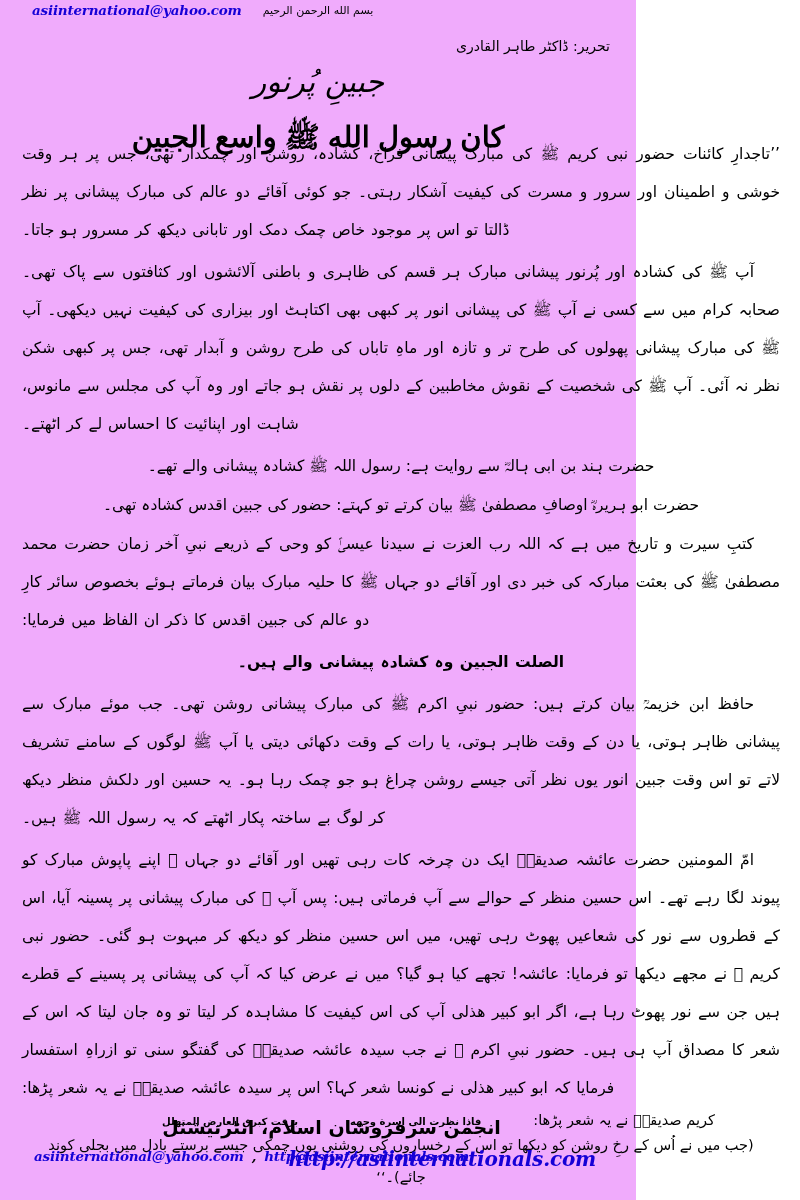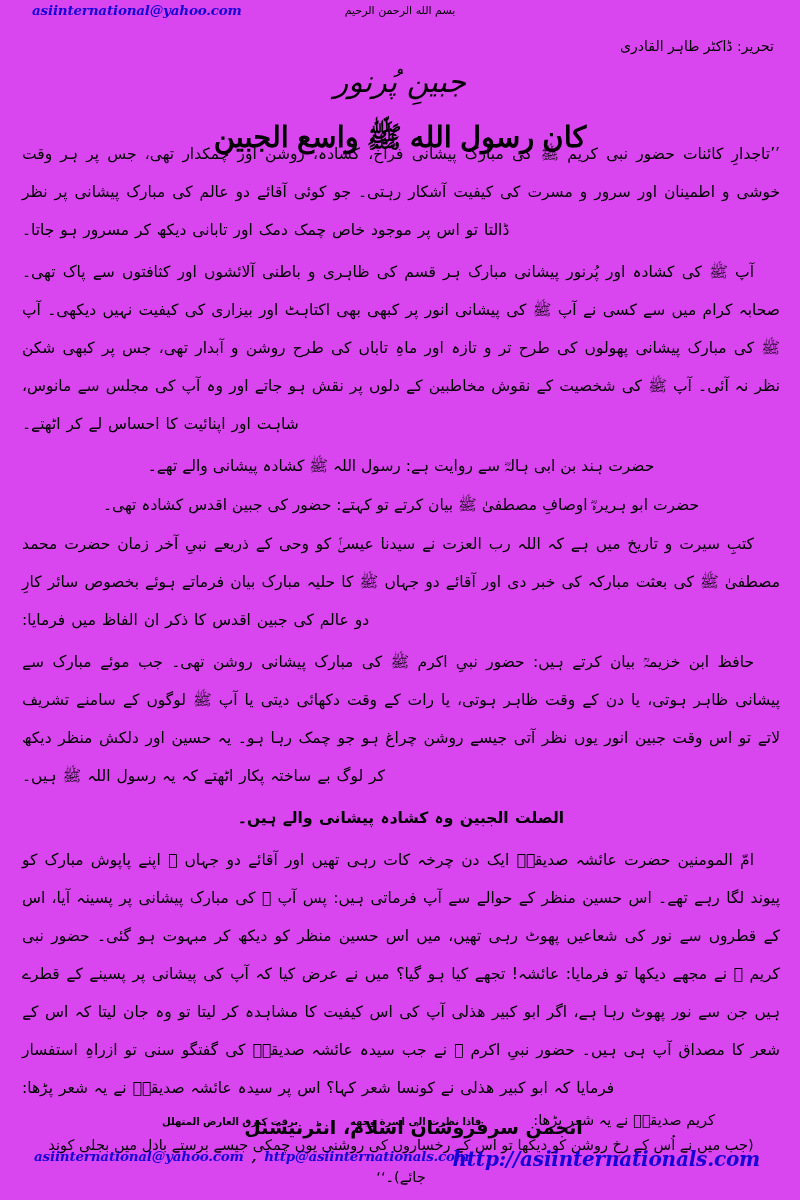--- a/index.html
+++ b/index.html
@@ -11,23 +11,23 @@
     width: 800px;
     height: 1200px;
     position: relative;
     overflow: hidden;
     font-family: "DejaVu Sans", sans-serif;
     color: #000000;
   }
 
   .page {
     position: relative;
-    width: 800px;
+    width: 636px;
     height: 1200px;
-    background: #d946ef;
+    background: #f0abfc;
   }
 
   
   .header-row {
     position: relative;
     height: 26px;
   }
   .hdr-email {
     position: absolute;
     left: 32px;
@@ -239,23 +239,23 @@
     <p class="para no-indent">’’تاجدارِ کائنات حضور نبی کریم ﷺ کی مبارک پیشانی فراخ، کشادہ، روشن اور چمکدار تھی، جس پر ہر وقت خوشی و اطمینان اور سرور و مسرت کی کیفیت آشکار رہتی۔ جو کوئی آقائے دو عالم کی مبارک پیشانی پر نظر ڈالتا تو اس پر موجود خاص چمک دمک اور تابانی دیکھ کر مسرور ہو جاتا۔</p>
 
     <p class="para">آپ ﷺ کی کشادہ اور پُرنور پیشانی مبارک ہر قسم کی ظاہری و باطنی آلائشوں اور کثافتوں سے پاک تھی۔ صحابہ کرام میں سے کسی نے آپ ﷺ کی پیشانی انور پر کبھی بھی اکتاہٹ اور بیزاری کی کیفیت نہیں دیکھی۔ آپ ﷺ کی مبارک پیشانی پھولوں کی طرح تر و تازہ اور ماہِ تاباں کی طرح روشن و آبدار تھی، جس پر کبھی شکن نظر نہ آئی۔ آپ ﷺ کی شخصیت کے نقوش مخاطبین کے دلوں پر نقش ہو جاتے اور وہ آپ کی مجلس سے مانوس، شاہت اور اپنائیت کا احساس لے کر اٹھتے۔</p>
 
     <p class="narration">حضرت ہند بن ابی ہالہؓ سے روایت ہے: رسول اللہ ﷺ کشادہ پیشانی والے تھے۔</p>
 
     <p class="narration">حضرت ابو ہریرہؓ اوصافِ مصطفیٰ ﷺ بیان کرتے تو کہتے: حضور کی جبین اقدس کشادہ تھی۔</p>
 
     <p class="para">کتبِ سیرت و تاریخ میں ہے کہ اللہ رب العزت نے سیدنا عیسیٰؑ کو وحی کے ذریعے نبیِ آخر زمان حضرت محمد مصطفیٰ ﷺ کی بعثت مبارکہ کی خبر دی اور آقائے دو جہاں ﷺ کا حلیہ مبارک بیان فرماتے ہوئے بخصوص سائر کارِ دو عالم کی جبین اقدس کا ذکر ان الفاظ میں فرمایا:</p>
 
+    <p class="para center-ish arabic-inline">الصلت الجبين وہ کشادہ پیشانی والے ہیں۔</p>
+
     <p class="para">حافظ ابن خزیمہؒ بیان کرتے ہیں:   حضور نبیِ اکرم ﷺ کی مبارک پیشانی روشن تھی۔ جب موئے مبارک سے پیشانی ظاہر ہوتی، یا دن کے وقت ظاہر ہوتی، یا رات کے وقت دکھائی دیتی یا آپ ﷺ لوگوں کے سامنے تشریف لاتے تو اس وقت جبین انور یوں نظر آتی جیسے روشن چراغ ہو جو چمک رہا ہو۔ یہ حسین اور دلکش منظر دیکھ کر لوگ بے ساختہ پکار اٹھتے کہ یہ رسول اللہ ﷺ ہیں۔</p>
-
-    <p class="para center-ish arabic-inline">الصلت الجبين وہ کشادہ پیشانی والے ہیں۔</p>
 
     <p class="para">امّ المومنین حضرت عائشہ صدیقہؓ ایک دن چرخہ کات رہی تھیں اور آقائے دو جہاں ﷺ اپنے پاپوش مبارک کو پیوند لگا رہے تھے۔ اس حسین منظر کے حوالے سے آپ فرماتی ہیں:   پس آپ ﷺ کی مبارک پیشانی پر پسینہ آیا، اس کے قطروں سے نور کی شعاعیں پھوٹ رہی تھیں، میں اس حسین منظر کو دیکھ کر مبہوت ہو گئی۔ حضور نبی کریم ﷺ نے مجھے دیکھا تو فرمایا: عائشہ! تجھے کیا ہو گیا؟ میں نے عرض کیا کہ آپ کی پیشانی پر پسینے کے قطرے ہیں جن سے نور پھوٹ رہا ہے، اگر ابو کبیر ھذلی آپ کی اس کیفیت کا مشاہدہ کر لیتا تو وہ جان لیتا کہ اس کے شعر کا مصداق آپ ہی ہیں۔ حضور نبیِ اکرم ﷺ نے جب سیدہ عائشہ صدیقہؓ کی گفتگو سنی تو ازراہِ استفسار فرمایا کہ ابو کبیر ھذلی نے کونسا شعر کہا؟ اس پر سیدہ عائشہ صدیقہؓ نے یہ شعر پڑھا:</p>
 
     <div class="couplet-row">
       <span class="couplet-intro">کریم صدیقہؓ نے یہ شعر پڑھا:</span>
       <span class="couplet-seg">فاذا نظرت الى اسرة وجهه</span>
       <span class="couplet-seg">برقت كبرق العارض المتهلل</span>
     </div>
 
     <p class="couplet-trans">(جب میں نے اُس کے رخِ روشن کو دیکھا تو اس کے رخساروں کی روشنی یوں چمکی جیسے برستے بادل میں بجلی کوند جائے)۔‘‘</p>

